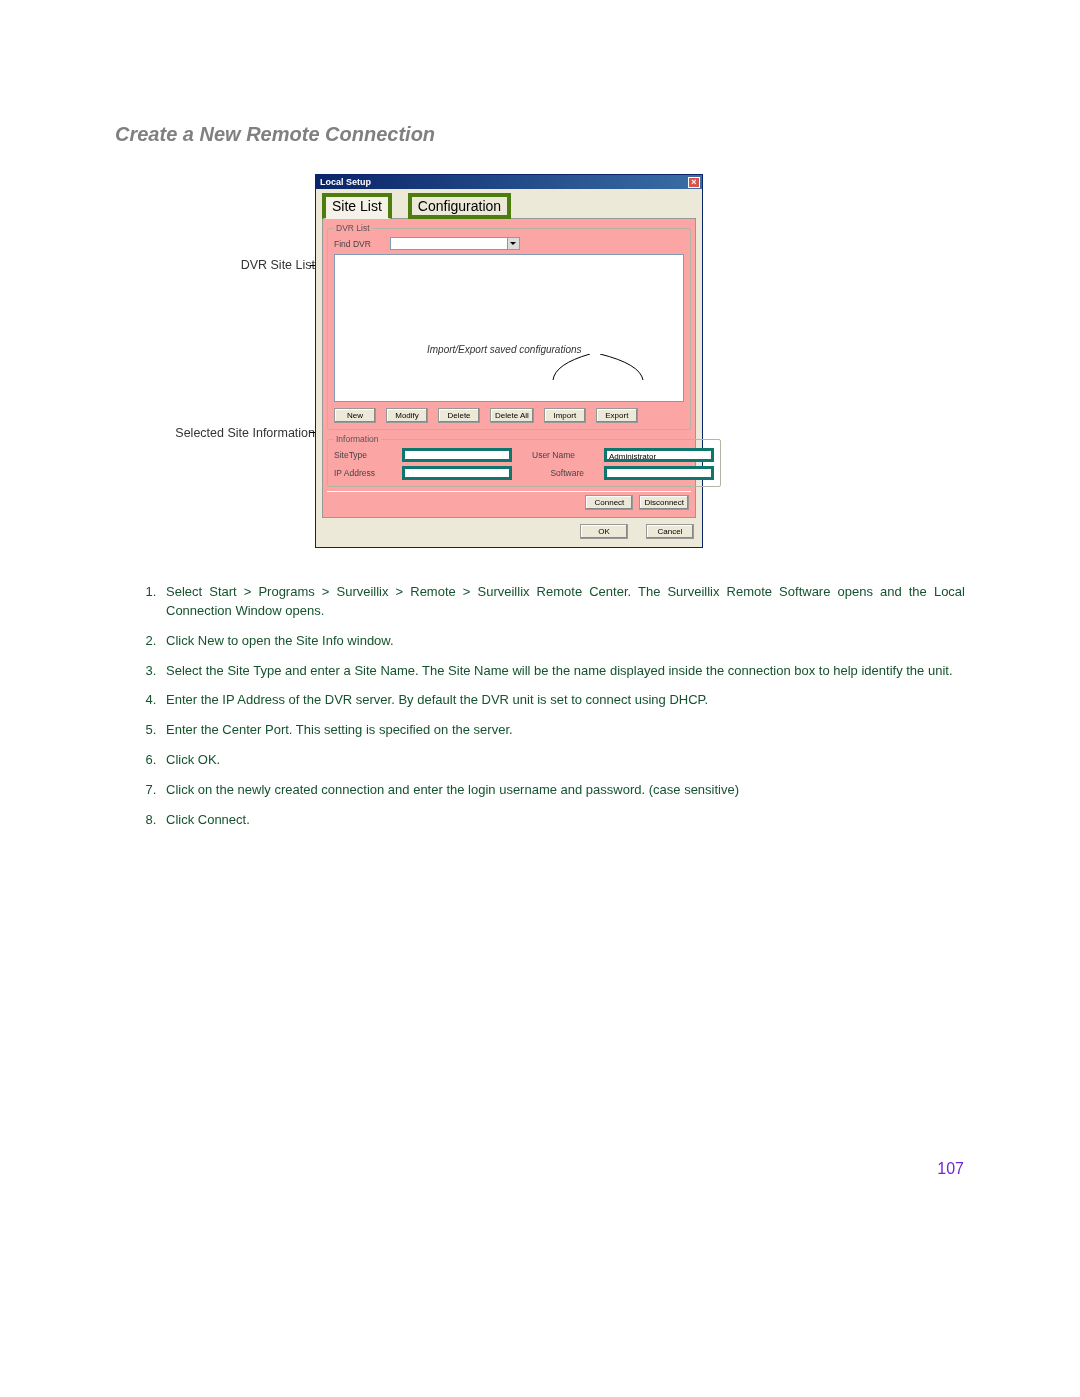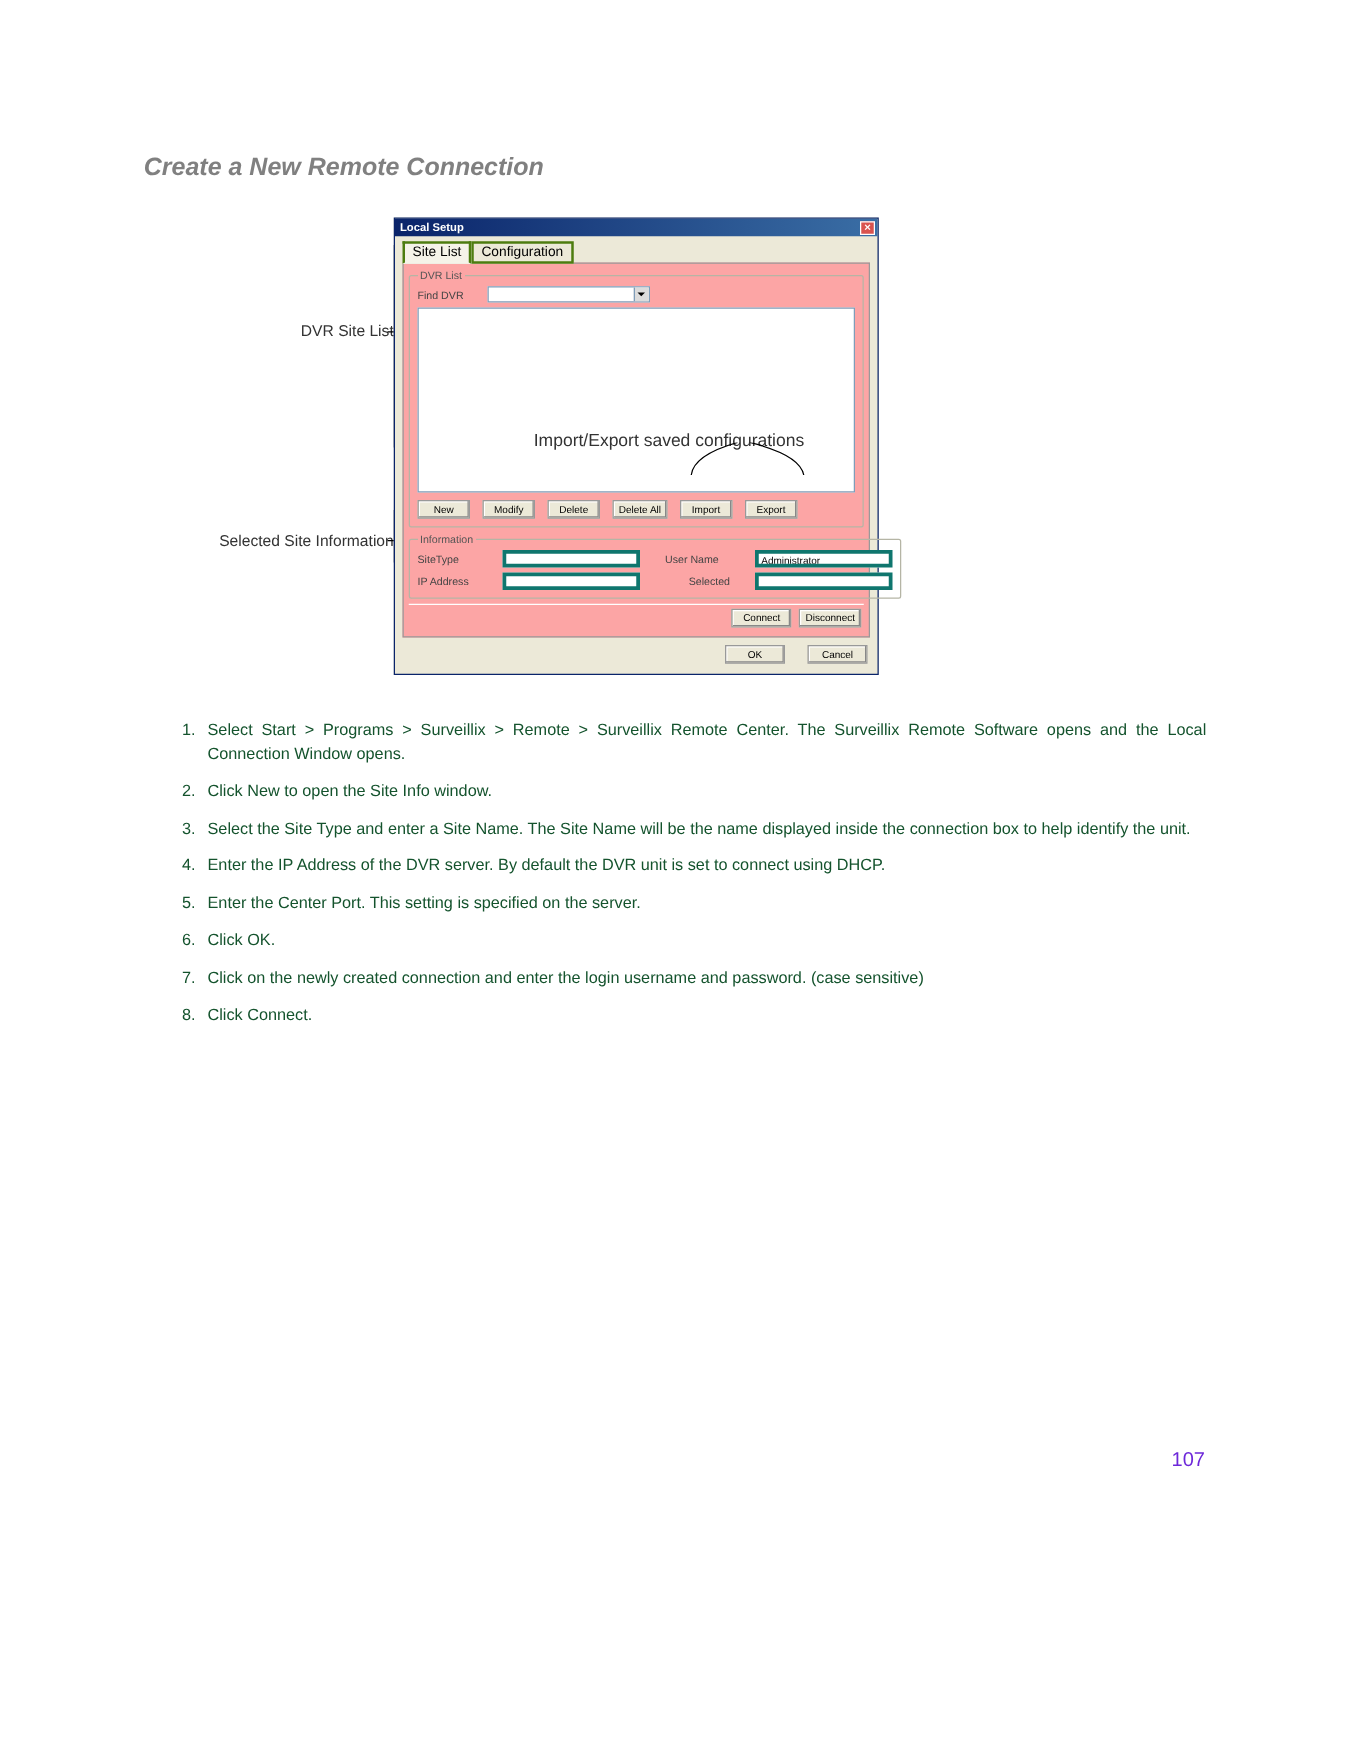--- a/index.html
+++ b/index.html
@@ -91,25 +91,25 @@
     text-align: center;
   }
   .body {
     padding: 4px 6px 6px 6px;
   }
   .tabs {
     display: flex;
     margin-bottom: -1px;
   }
   .tab {
-    border: 2px solid #4d7c0f;
+    border: 4px solid #4d7c0f;
     background: #ece9d8;
     padding: 1px 6px;
-    font-size: 11px;
-    margin-right: 0;
+    font-size: 14px;
+    margin-right: 16px;
   }
   .tab.active {
     background: #f5f3e9;
     border-bottom: 1px solid #f5f3e9;
     z-index: 2;
     position: relative;
   }
   .tab-panel {
     border: 1px solid #999;
     padding: 4px;
@@ -215,23 +215,24 @@
     justify-content: flex-end;
     gap: 18px;
     padding: 6px 2px 2px 2px;
   }
   .ok-row .btn { min-width: 48px; }
   .curve {
     position: absolute;
   }
   .import-label {
     position: absolute;
-    font-size: 14px;
+    font-size: 10px;
     color: #333;
     white-space: nowrap;
+    font-style: italic;
   }
   .instructions {
     margin-top: 35px;
     font-size: 13px;
     color: #14532d;
     line-height: 1.45;
   }
   .instructions li {
     margin-bottom: 11px;
     padding-left: 6px;
@@ -307,21 +308,21 @@
 
           <fieldset>
             <legend>Information</legend>
             <div class="info-grid">
               <span class="label">SiteType</span>
               <div class="text-input"></div>
               <span class="label" style="text-align:left;">User Name</span>
               <div class="text-input">Administrator</div>
               <span class="label">IP Address</span>
               <div class="text-input"></div>
-              <span class="label" style="text-align:right;">Selected</span>
+              <span class="label" style="text-align:right;">Software</span>
               <div class="text-input"></div>
             </div>
           </fieldset>
 
           <div class="bottom-row">
             <div class="btn">Connect</div>
             <div class="btn">Disconnect</div>
           </div>
         </div>
         <div class="ok-row">

